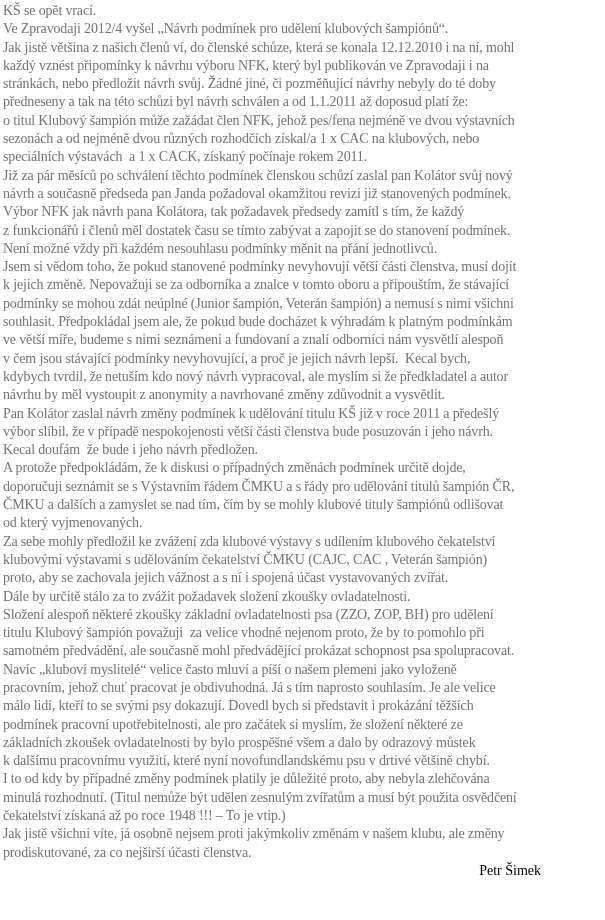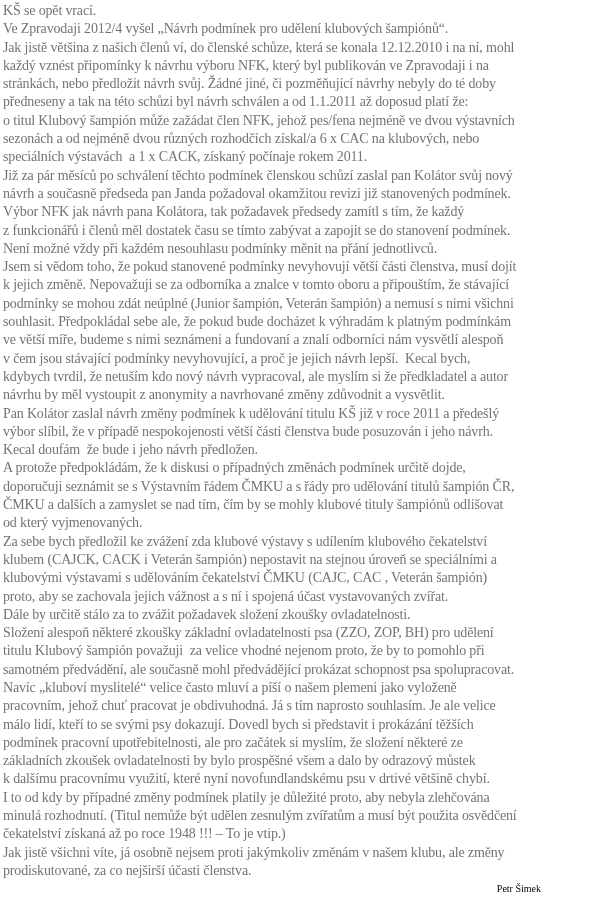--- a/index.html
+++ b/index.html
@@ -23,64 +23,63 @@
   }
   .lines .line {
     white-space: pre;          
     font-size: 14px;
     line-height: 18.3px;
     letter-spacing: -0.15px;
     color: #737373;
   }
   .signature-line {
     white-space: pre;
-    font-size: 10px;
+    font-size: 14px;
     line-height: 18.3px;
     text-align: right;
     padding-right: 64px;
     color: #000000;
   }
 </style>
 </head>
 <body>
 
 <div class="page">
   <div class="lines">
 
   <div class="line">KŠ se opět vrací.</div>
       <div class="line">Ve Zpravodaji 2012/4 vyšel „Návrh podmínek pro udělení klubových šampiónů“.</div>
       <div class="line">Jak jistě většina z našich členů ví, do členské schůze, která se konala 12.12.2010 i na ní, mohl</div>
       <div class="line">každý vznést připomínky k návrhu výboru NFK, který byl publikován ve Zpravodaji i na</div>
       <div class="line">stránkách, nebo předložit návrh svůj. Žádné jiné, či pozměňující návrhy nebyly do té doby</div>
       <div class="line">předneseny a tak na této schůzi byl návrh schválen a od 1.1.2011 až doposud platí že:</div>
       <div class="line">o titul Klubový šampión může zažádat člen NFK, jehož pes/fena nejméně ve dvou výstavních</div>
-      <div class="line">sezonách a od nejméně dvou různých rozhodčích získal/a 6 x CAC na klubových, nebo</div>
+      <div class="line">sezonách a od nejméně dvou různých rozhodčích získal/a 1 x CAC na klubových, nebo</div>
       <div class="line">speciálních výstavách  a 1 x CACK, získaný počínaje rokem 2011.</div>
       <div class="line">Již za pár měsíců po schválení těchto podmínek členskou schůzí zaslal pan Kolátor svůj nový</div>
       <div class="line">návrh a současně předseda pan Janda požadoval okamžitou revizi již stanovených podmínek.</div>
       <div class="line">Výbor NFK jak návrh pana Kolátora, tak požadavek předsedy zamítl s tím, že každý</div>
       <div class="line">z funkcionářů i členů měl dostatek času se tímto zabývat a zapojit se do stanovení podmínek.</div>
       <div class="line">Není možné vždy při každém nesouhlasu podmínky měnit na přání jednotlivců.</div>
       <div class="line">Jsem si vědom toho, že pokud stanovené podmínky nevyhovují větší části členstva, musí dojít</div>
       <div class="line">k jejich změně. Nepovažuji se za odborníka a znalce v tomto oboru a připouštím, že stávající</div>
       <div class="line">podmínky se mohou zdát neúplné (Junior šampión, Veterán šampión) a nemusí s nimi všichni</div>
-      <div class="line">souhlasit. Předpokládal sebe ale, že pokud bude docházet k výhradám k platným podmínkám</div>
+      <div class="line">souhlasit. Předpokládal jsem ale, že pokud bude docházet k výhradám k platným podmínkám</div>
       <div class="line">ve větší míře, budeme s nimi seznámeni a fundovaní a znalí odborníci nám vysvětlí alespoň</div>
       <div class="line">v čem jsou stávající podmínky nevyhovující, a proč je jejich návrh lepší.  Kecal bych,</div>
       <div class="line">kdybych tvrdil, že netuším kdo nový návrh vypracoval, ale myslím si že předkladatel a autor</div>
       <div class="line">návrhu by měl vystoupit z anonymity a navrhované změny zdůvodnit a vysvětlit.</div>
       <div class="line">Pan Kolátor zaslal návrh změny podmínek k udělování titulu KŠ již v roce 2011 a předešlý</div>
       <div class="line">výbor slíbil, že v případě nespokojenosti větší části členstva bude posuzován i jeho návrh.</div>
       <div class="line">Kecal doufám  že bude i jeho návrh předložen.</div>
       <div class="line">A protože předpokládám, že k diskusi o případných změnách podmínek určitě dojde,</div>
       <div class="line">doporučuji seznámit se s Výstavním řádem ČMKU a s řády pro udělování titulů šampión ČR,</div>
       <div class="line">ČMKU a dalších a zamyslet se nad tím, čím by se mohly klubové tituly šampiónů odlišovat</div>
       <div class="line">od který vyjmenovaných.</div>
-      <div class="line">Za sebe bych předložil ke zvážení zda klubové výstavy s udílením klubového čekatelství</div>
-      <div class="line">klubem (CAJCK, CACK i Veterán šampión) nepostavit na stejnou úroveň se speciálními a</div>
+      <div class="line">Za sebe mohly předložil ke zvážení zda klubové výstavy s udílením klubového čekatelství</div>
       <div class="line">klubovými výstavami s udělováním čekatelství ČMKU (CAJC, CAC , Veterán šampión)</div>
       <div class="line">proto, aby se zachovala jejich vážnost a s ní i spojená účast vystavovaných zvířat.</div>
       <div class="line">Dále by určitě stálo za to zvážit požadavek složení zkoušky ovladatelnosti.</div>
       <div class="line">Složení alespoň některé zkoušky základní ovladatelnosti psa (ZZO, ZOP, BH) pro udělení</div>
       <div class="line">titulu Klubový šampión považuji  za velice vhodné nejenom proto, že by to pomohlo při</div>
       <div class="line">samotném předvádění, ale současně mohl předvádějící prokázat schopnost psa spolupracovat.</div>
       <div class="line">Navíc „kluboví myslitelé“ velice často mluví a píší o našem plemeni jako vyloženě</div>
       <div class="line">pracovním, jehož chuť pracovat je obdivuhodná. Já s tím naprosto souhlasím. Je ale velice</div>
       <div class="line">málo lidí, kteří to se svými psy dokazují. Dovedl bych si představit i prokázání těžších</div>
       <div class="line">podmínek pracovní upotřebitelnosti, ale pro začátek si myslím, že složení některé ze</div>

